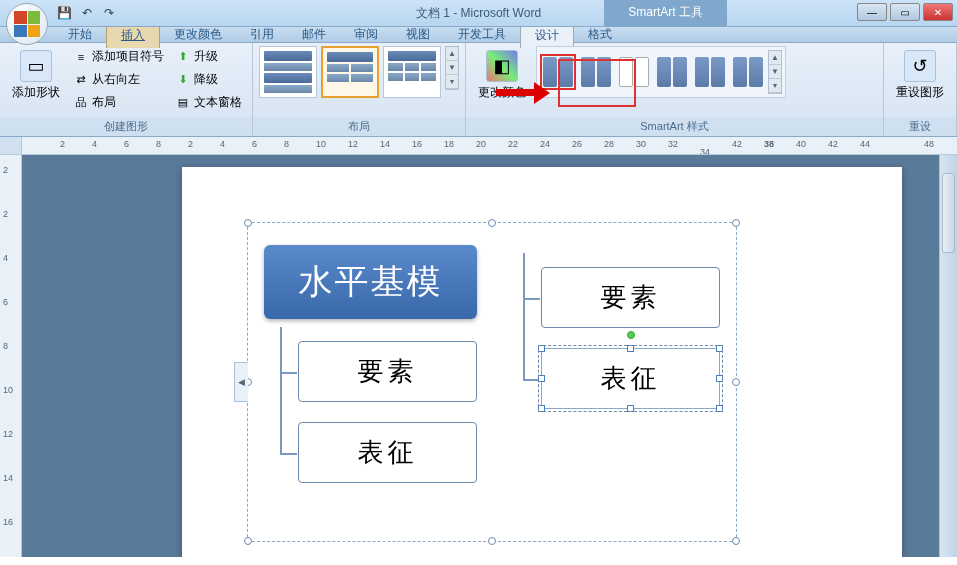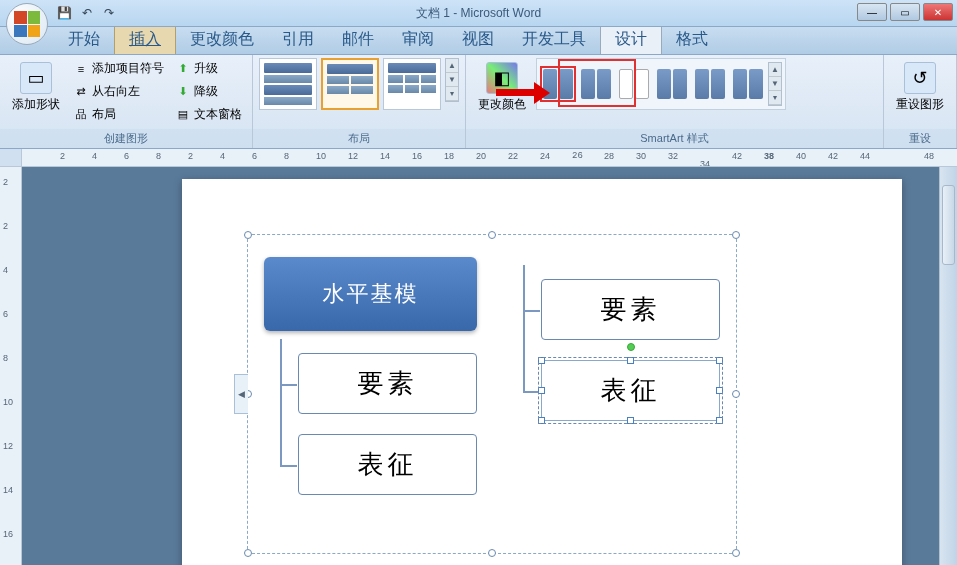--- a/index.html
+++ b/index.html
@@ -12,21 +12,21 @@
 .office-logo span:nth-child(1){background:#d34727}.office-logo span:nth-child(2){background:#7cba3d}.office-logo span:nth-child(3){background:#3a77bc}.office-logo span:nth-child(4){background:#f0a316}
 .qat { margin-left: 56px; display: flex; gap: 4px; align-items: center; }
 .qat-btn { width: 18px; height: 18px; display: flex; align-items: center; justify-content: center; cursor: pointer; font-size: 12px; color: #345; }
 .title-center { position: absolute; left: 50%; transform: translateX(-50%); font-size: 12px; color: #3a5a7a; }
 .contextual-tab { position: absolute; right: 230px; top: 0; height: 27px; background: #7fa8cc; color: #fff; font-size: 12px; padding: 4px 24px; border-radius: 0 0 2px 2px; }
 .window-controls { position: absolute; right: 4px; top: 3px; display: flex; gap: 3px; }
 .win-btn { width: 30px; height: 18px; border: 1px solid #888; border-radius: 2px; display: flex; align-items: center; justify-content: center; font-size: 10px; cursor: pointer; }
 .win-min{background:linear-gradient(#d9e6f2,#b0c8e0)}.win-max{background:linear-gradient(#d9e6f2,#b0c8e0)}.win-close{background:linear-gradient(#e77,#c33);color:#fff}
 
 
-.tabs { height: 28px; background: linear-gradient(#c8ddf0, #b0cce6); display: flex; align-items: flex-end; padding-left: 54px; border-bottom: 1px solid #8ba8c8; font-size: 16px; }
+.tabs { height: 16px; background: linear-gradient(#c8ddf0, #b0cce6); display: flex; align-items: center; padding-left: 54px; border-bottom: 1px solid #8ba8c8; font-size: 12px; }
 .tab { padding: 4px 14px; color: #2a5a8a; cursor: pointer; }
 .tab.active { background: #e8d8b0; border: 1px solid #b0a070; border-bottom: none; border-radius: 3px 3px 0 0; text-decoration: underline; }
 .tab.context-active { background: #eaf0f8; border: 1px solid #9ab; border-bottom: none; border-radius: 3px 3px 0 0; }
 
 
 .ribbon { height: 94px; background: linear-gradient(#e8f0fa, #d5e3f1); border-bottom: 1px solid #8ba8c8; display: flex; font-size: 12px; }
 .group { border-right: 1px solid #b8c8d8; padding: 3px 6px 0; display: flex; flex-direction: column; }
 .group-content { flex: 1; display: flex; align-items: flex-start; gap: 4px; }
 .group-label { text-align: center; font-size: 11px; color: #4a6a8a; padding: 2px 0; background: rgba(200,220,240,.5); margin: 0 -6px; }
 .big-btn { display: flex; flex-direction: column; align-items: center; gap: 2px; padding: 4px 6px; cursor: pointer; }
@@ -64,21 +64,21 @@
 .page { position: absolute; left: 160px; top: 12px; width: 720px; height: 540px; background: #fff; box-shadow: 0 2px 8px rgba(0,0,0,.3); }
 
 
 .smartart-frame { position: absolute; left: 65px; top: 55px; width: 490px; height: 320px; border: 1px dashed #8aa8c8; }
 .sa-handle { position:absolute; width:8px; height:8px; background:#fff; border:1px solid #6a8ab0; border-radius:50%; }
 .sa-corner-tl{left:-4px;top:-4px}.sa-corner-tr{right:-4px;top:-4px}.sa-corner-bl{left:-4px;bottom:-4px}.sa-corner-br{right:-4px;bottom:-4px}
 .sa-mid-t{left:50%;top:-4px;margin-left:-4px}.sa-mid-b{left:50%;bottom:-4px;margin-left:-4px}.sa-mid-l{top:50%;left:-4px;margin-top:-4px}.sa-mid-r{top:50%;right:-4px;margin-top:-4px}
 .sa-toggle { position:absolute; left:-14px; top:50%; margin-top:-20px; width:14px; height:40px; background:#e8f0f8; border:1px solid #a8c0d8; border-right:none; display:flex; align-items:center; justify-content:center; cursor:pointer; font-size:9px; color:#567; }
 .smartart { display: flex; gap: 30px; padding: 22px 16px; height:100%; }
 .sa-col { flex: 1; display: flex; flex-direction: column; align-items: stretch; }
-.sa-top { background: linear-gradient(#5a8acc, #3868aa); color: #fff; font-size: 22px; text-align: center; padding: 22px 6px; border-radius: 6px; box-shadow: 0 2px 4px rgba(0,0,0,.3); letter-spacing:2px; }
+.sa-top { background: linear-gradient(#5a8acc, #3868aa); color: #fff; font-size: 34px; text-align: center; padding: 14px 6px; border-radius: 6px; box-shadow: 0 2px 4px rgba(0,0,0,.3); letter-spacing:2px; }
 .sa-child-wrap { margin-left: 34px; display:flex; flex-direction:column; gap:20px; margin-top: 22px; position:relative; }
 .sa-child-wrap::before { content:''; position:absolute; left:-18px; top:-14px; bottom:28px; width:2px; background:#7a98c0; }
 .sa-child { background: #fff; border: 1.5px solid #6a88b0; font-size: 26px; text-align: center; padding: 12px 6px; border-radius: 4px; position:relative; letter-spacing:4px; }
 .sa-child::before { content:''; position:absolute; left:-18px; top:50%; width:16px; height:2px; background:#7a98c0; }
 .sa-child.selected { border: 1px solid #89a8cc; }
 .sa-child.selected::after { content:''; position:absolute; left:-4px; right:-4px; top:-4px; bottom:-4px; border:1px dashed #6a88b0; }
 .sel-handle { position:absolute; width:7px; height:7px; background:#fff; border:1px solid #4a80c0; }
 .sa-child.selected .sh1{left:-4px;top:-4px}.sa-child.selected .sh2{right:-4px;top:-4px}.sa-child.selected .sh3{left:-4px;bottom:-4px}.sa-child.selected .sh4{right:-4px;bottom:-4px}
 .sa-child.selected .sh5{left:50%;top:-4px;margin-left:-4px}.sa-child.selected .sh6{left:50%;bottom:-4px;margin-left:-4px}
 .sa-child.selected .sh7{left:-4px;top:50%;margin-top:-4px}.sa-child.selected .sh8{right:-4px;top:50%;margin-top:-4px}
@@ -95,20 +95,21 @@
         <span></span>
         <span></span>
       </div>
     </div>
   <div class="qat">
     <div class="qat-btn">💾</div>
     <div class="qat-btn">↶</div>
     <div class="qat-btn">↷</div>
   </div>
   <div class="title-center">文档 1 - Microsoft Word</div>
+  <div class="contextual-tab">SmartArt 工具</div>
   <div class="window-controls">
     <div class="win-btn win-min">—</div>
     <div class="win-btn win-max">▭</div>
     <div class="win-btn win-close">✕</div>
   </div>
 </div>
 
 <div class="tabs">
   <div class="tab">开始</div>
   <div class="tab active">插入</div>
@@ -272,21 +273,21 @@
     <span class="tick" style="left: 252px;">6</span>
     <span class="tick" style="left: 284px;">8</span>
     <span class="tick" style="left: 316px;">10</span>
     <span class="tick" style="left: 348px;">12</span>
     <span class="tick" style="left: 380px;">14</span>
     <span class="tick" style="left: 412px;">16</span>
     <span class="tick" style="left: 444px;">18</span>
     <span class="tick" style="left: 476px;">20</span>
     <span class="tick" style="left: 508px;">22</span>
     <span class="tick" style="left: 540px;">24</span>
-    <span class="tick" style="left: 572px; font-family: Liberation Mono, monospace;">26</span>
+    <span class="tick" style="left: 572px;">26</span>
     <span class="tick" style="left: 604px;">28</span>
     <span class="tick" style="left: 636px;">30</span>
     <span class="tick" style="left: 668px;">32</span>
     <span class="tick" style="left: 700px; margin-top: 8px;">34</span>
     <span class="tick" style="left: 732px;">42</span>
     <span class="tick" style="left: 764px; font-weight: bold;">38</span>
     <span class="tick" style="left: 796px;">40</span>
     <span class="tick" style="left: 828px;">42</span>
     <span class="tick" style="left: 860px;">44</span>
     <span class="tick" style="left: 892px; margin-top: 36px;">46</span>

